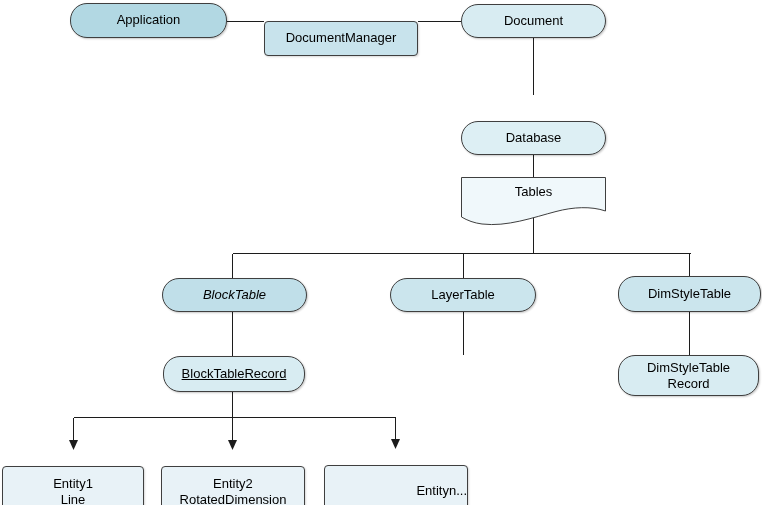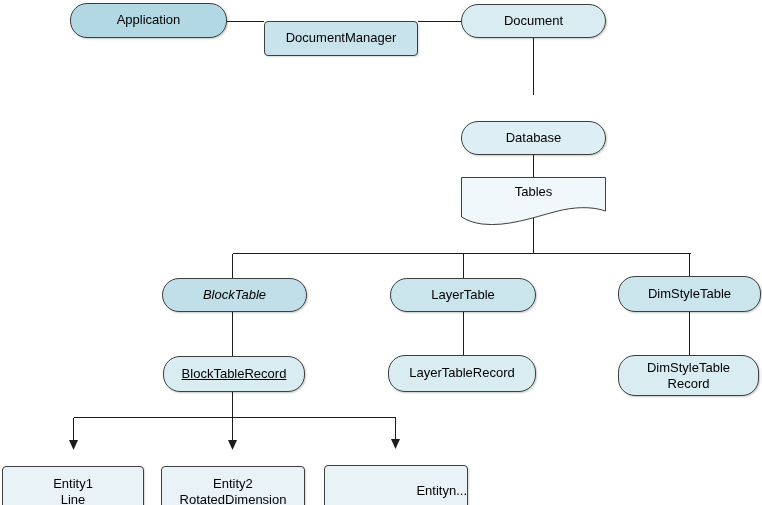--- a/index.html
+++ b/index.html
@@ -104,23 +104,20 @@
   </div>
 
   <div class="node stadium" id="n-dim-style-table">
     <span>DimStyleTable</span>
   </div>
 
   <div class="node stadium" id="n-block-table-record">
     <span>BlockTableRecord</span>
   </div>
 
-  <div class="node stadium" id="n-layer-table-record">
-    <span>LayerTableRecord</span>
-  </div>
 
   <div class="node stadium" id="n-dim-style-table-record">
     <div class="lines">
       <span>DimStyleTable</span>
       <span>Record</span>
     </div>
   </div>
 
   <div class="node rect" id="n-entity1">
     <div class="lines">

